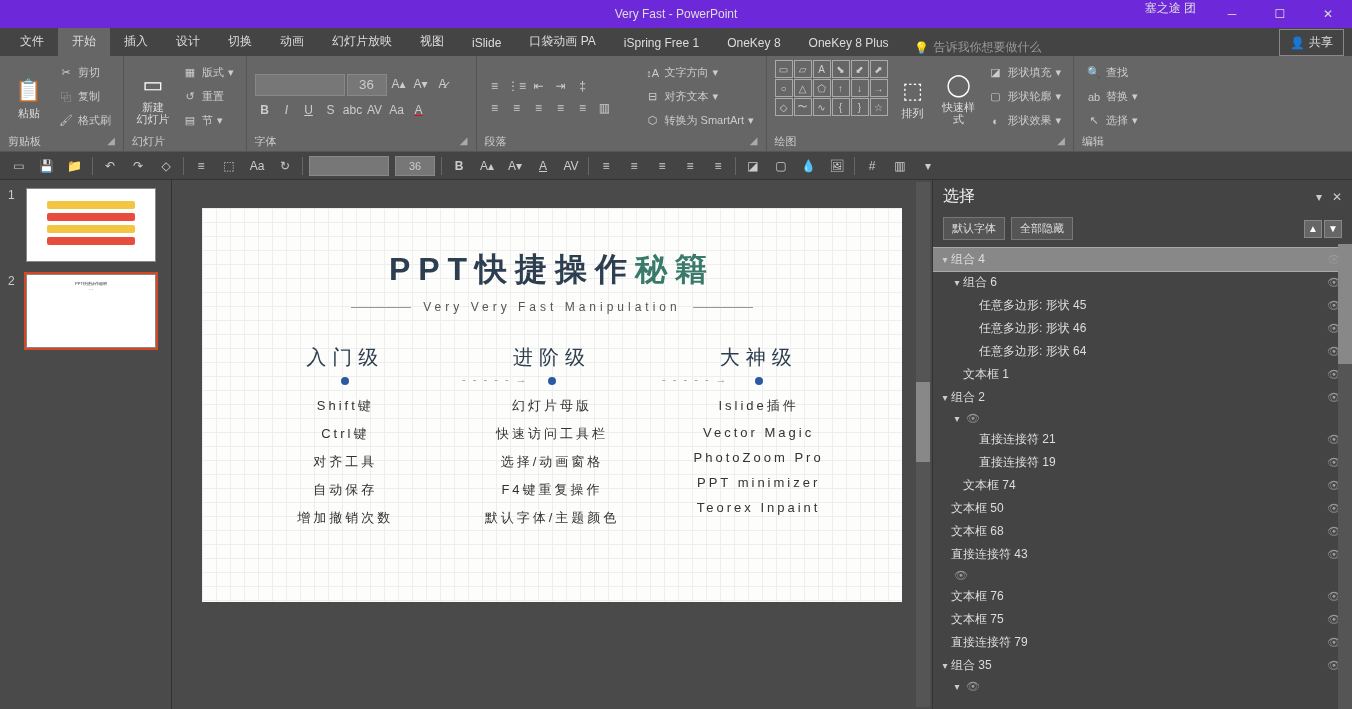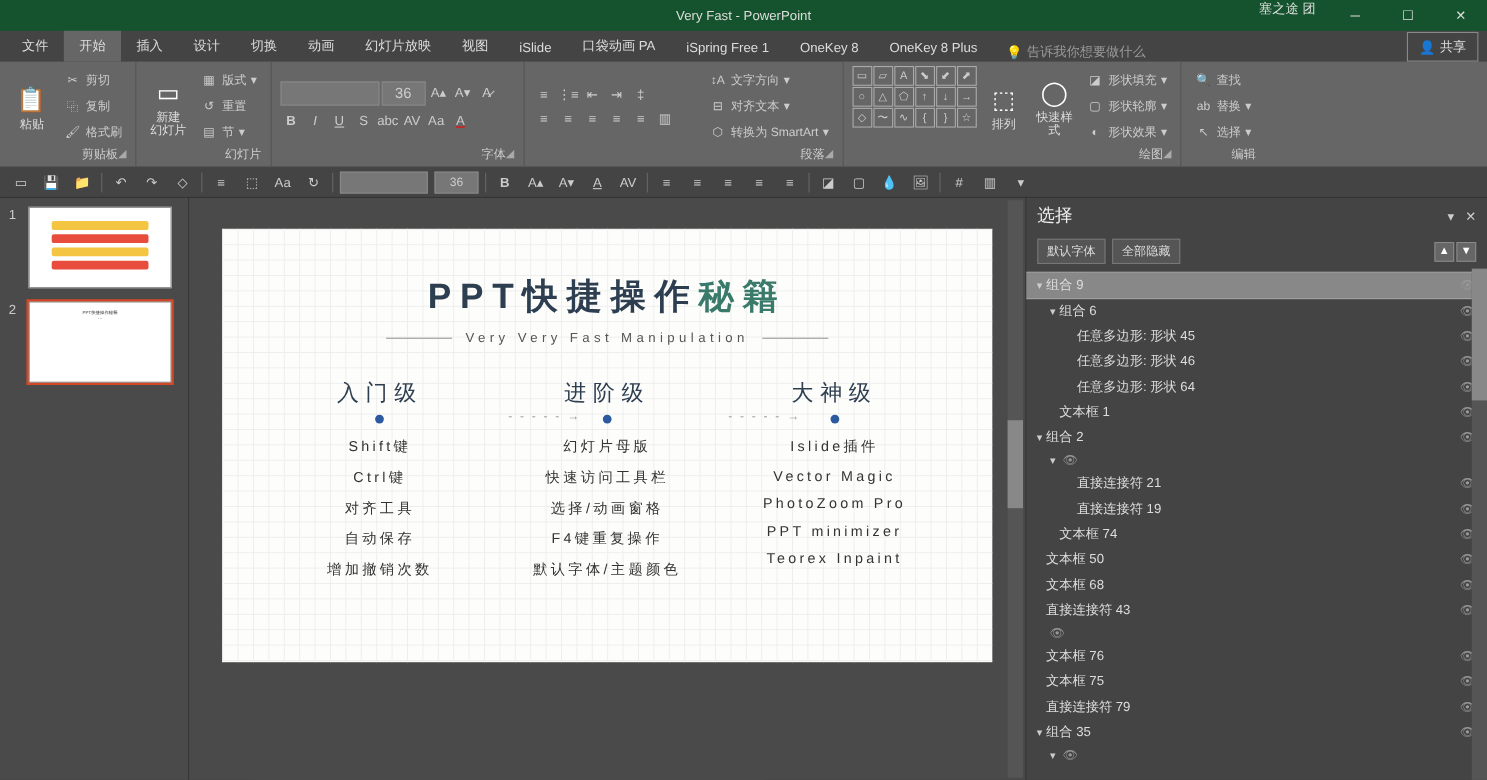--- a/index.html
+++ b/index.html
@@ -1,36 +1,36 @@
 <!DOCTYPE html>
 <html><head>
 <meta charset="utf-8">
 <style>
 * { margin: 0; padding: 0; box-sizing: border-box; font-family: "Microsoft YaHei", sans-serif; }
 body { background: #444; width: 1352px; height: 709px; overflow: hidden; font-size: 12px; color: #fff; }
 
 
-.titlebar { height: 28px; background: #14532d; display: flex; align-items: center; position: relative; }
+.titlebar { height: 28px; background: #6d28d9; display: flex; align-items: center; position: relative; }
 .titlebar-center { position: absolute; left: 50%; transform: translateX(-50%); font-size: 12px; color: #ddd; }
 .titlebar-right { margin-left: auto; display: flex; gap: 8px; padding-right: 4px; }
 .win-btn { width: 40px; height: 28px; display: flex; align-items: center; justify-content: center; color: #ddd; cursor: pointer; }
 .user-info { color: #ddd; font-size: 12px; padding: 0 8px; }
 
 
 .menutabs { height: 28px; background: #444; display: flex; align-items: flex-end; padding-left: 6px; }
 .menutab { padding: 6px 14px; color: #ddd; font-size: 12px; cursor: pointer; }
 .menutab.active { background: #666; }
 .tellme { margin-left: 12px; color: #999; display: flex; align-items: center; gap: 4px; }
 .share-btn { margin-left: auto; padding: 4px 10px; border: 1px solid #888; color: #ddd; margin-right: 8px; display: flex; align-items: center; gap: 4px; }
 
 
 .ribbon { height: 96px; background: #666; display: flex; border-bottom: 1px solid #555; }
 .ribbon-group { border-right: 1px solid #555; padding: 4px 8px 2px; display: flex; flex-direction: column; position: relative; }
 .ribbon-group-body { flex: 1; display: flex; gap: 4px; }
-.ribbon-group-label { text-align: right; font-size: 11px; color: #ccc; height: 16px; line-height: 16px; }
+.ribbon-group-label { text-align: left; font-size: 11px; color: #ccc; height: 16px; line-height: 16px; }
 .ribbon-group-label .launcher { float: right; color: #aaa; cursor: pointer; font-size: 10px; }
 .big-btn { display: flex; flex-direction: column; align-items: center; justify-content: center; width: 42px; padding: 2px; cursor: pointer; }
 .big-btn .icon { font-size: 22px; height: 32px; display: flex; align-items: center; }
 .big-btn .lbl { font-size: 11px; color: #ddd; text-align: center; line-height: 12px; }
 .col { display: flex; flex-direction: column; gap: 2px; justify-content: center; }
 .small-btn { display: flex; align-items: center; gap: 4px; padding: 2px 4px; font-size: 11px; color: #ccc; cursor: pointer; height: 22px; }
 .small-btn .ic { width: 16px; height: 16px; display: inline-flex; align-items: center; justify-content: center; }
 .fontbox, .sizebox { background: #777; border: 1px solid #888; color: #ccc; height: 22px; }
 .fontbox { width: 90px; }
 .sizebox { width: 40px; text-align: center; }
@@ -408,21 +408,21 @@
       <button>默认字体</button>
       <button>全部隐藏</button>
       <div class="updown">
         <div>▲</div>
         <div>▼</div>
       </div>
     </div>
     <div class="seltree" id="seltree">
       <div class="tree-item indent-0 selected">
           <span class="tree-toggle">▾</span>
-          <span class="tree-label">组合 9</span>
+          <span class="tree-label">组合 4</span>
           <span class="tree-eye">👁</span>
         </div>
         <div class="tree-item indent-1">
           <span class="tree-toggle">▾</span>
           <span class="tree-label">组合 6</span>
           <span class="tree-eye">👁</span>
         </div>
         <div class="tree-item indent-2">
           <span class="tree-toggle"></span>
           <span class="tree-label">任意多边形: 形状 45</span>

